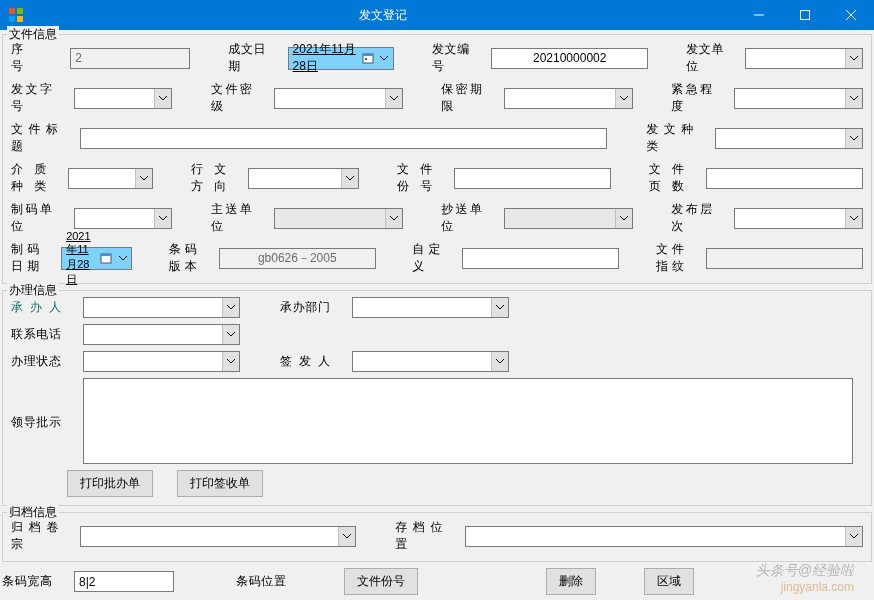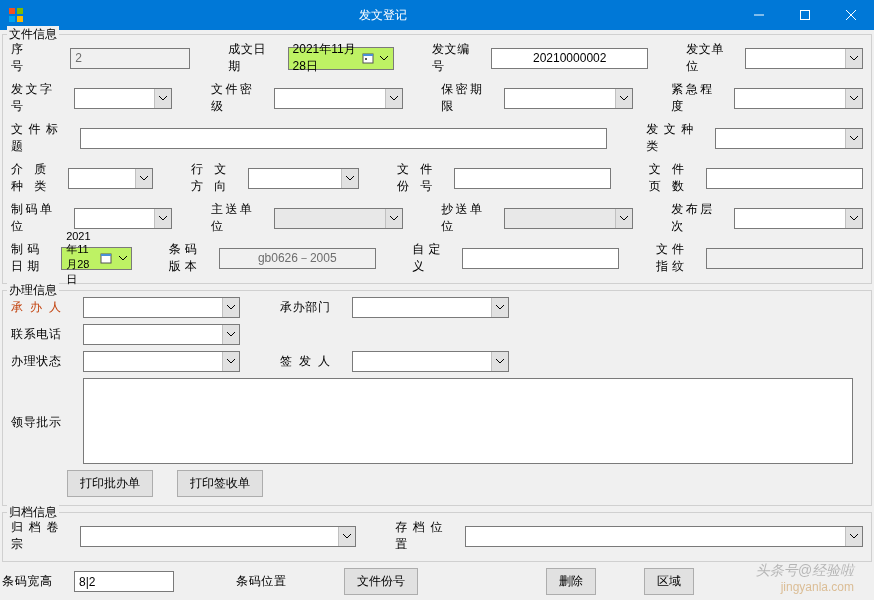--- a/index.html
+++ b/index.html
@@ -7,28 +7,28 @@
 .titlebar { background: #0078d7; color: #fff; height: 30px; display: flex; align-items: center; padding: 0 0 0 8px; }
 .titlebar .icon { width: 16px; height: 16px; margin-right: 6px; display: inline-block; }
 .titlebar .title { flex: 1; font-size: 12px; text-align: center; }
 .winbtns { display: flex; height: 100%; }
 .winbtn { width: 46px; display: flex; align-items: center; justify-content: center; cursor: pointer; }
 .content { padding: 4px 2px; }
 .fieldset { border: 1px solid #d0d0d0; padding: 6px 8px 8px 8px; margin-bottom: 6px; position: relative; }
 .fieldset .legend { position: absolute; top: -9px; left: 4px; background: #f0f0f0; padding: 0 2px; font-size: 12px; color: #000; }
 .row { display: flex; align-items: center; margin-bottom: 6px; gap: 16px; }
 .lbl { width: 56px; text-align: justify; text-align-last: justify; padding-right: 6px; color: #000; font-size: 12px; }
-.lbl.red { color: #c2410c; }
+.lbl.red { color: #0f766e; }
 input[type=text], .combo, textarea { font-family: inherit; font-size: 12px; border: 1px solid #7a7a7a; background: #fff; padding: 1px 4px; height: 21px; }
 input[type=text].readonly { background: #f0f0f0; color: #6d6d6d; }
 .combo { display: flex; align-items: center; position: relative; padding: 0; }
 .combo .cval { flex: 1; padding: 1px 4px; white-space: nowrap; overflow: hidden; }
 .combo .cbtn { width: 17px; height: 100%; border-left: 1px solid #c0c0c0; display: flex; align-items: center; justify-content: center; background: #e1e1e1; cursor: pointer; }
 .combo.disabled { background: #e8e8e8; }
-.datepick { display: flex; align-items: center; border: 1px solid #7a7a7a; background: #bef264; height: 23px; padding: 0 2px 0 4px; }
+.datepick { display: flex; align-items: center; border: 1px solid #7a7a7a; background: #7dd3fc; height: 23px; padding: 0 2px 0 4px; text-decoration: underline; }
 .datepick .dval { flex: 1; font-size: 12px; }
 .datepick .dicon { width: 16px; height: 16px; display: flex; align-items: center; justify-content: center; margin-right: 2px; }
 .datepick .dbtn { width: 13px; display: flex; align-items: center; justify-content: center; cursor: pointer; }
 textarea { height: auto; resize: none; padding: 4px; }
 button.btn { font-family: inherit; font-size: 12px; padding: 4px 12px; border: 1px solid #adadad; background: #e1e1e1; cursor: pointer; }
 .spacer { width: 8px; }
 .w140 { width: 157px; text-align: center; } .w120 { width: 120px; } .w100 { width: 100px; } .w545 { width: 545px; }
 .watermark { position: absolute; right: 20px; bottom: 20px; font-size: 14px; color: rgba(0,0,0,0.25); font-style: italic; pointer-events: none; }
 .watermark2 { position: absolute; right: 20px; bottom: 6px; font-size: 12px; color: rgba(200,140,60,0.5); pointer-events: none; }
 .blue-border { border-color: #0078d7; }

